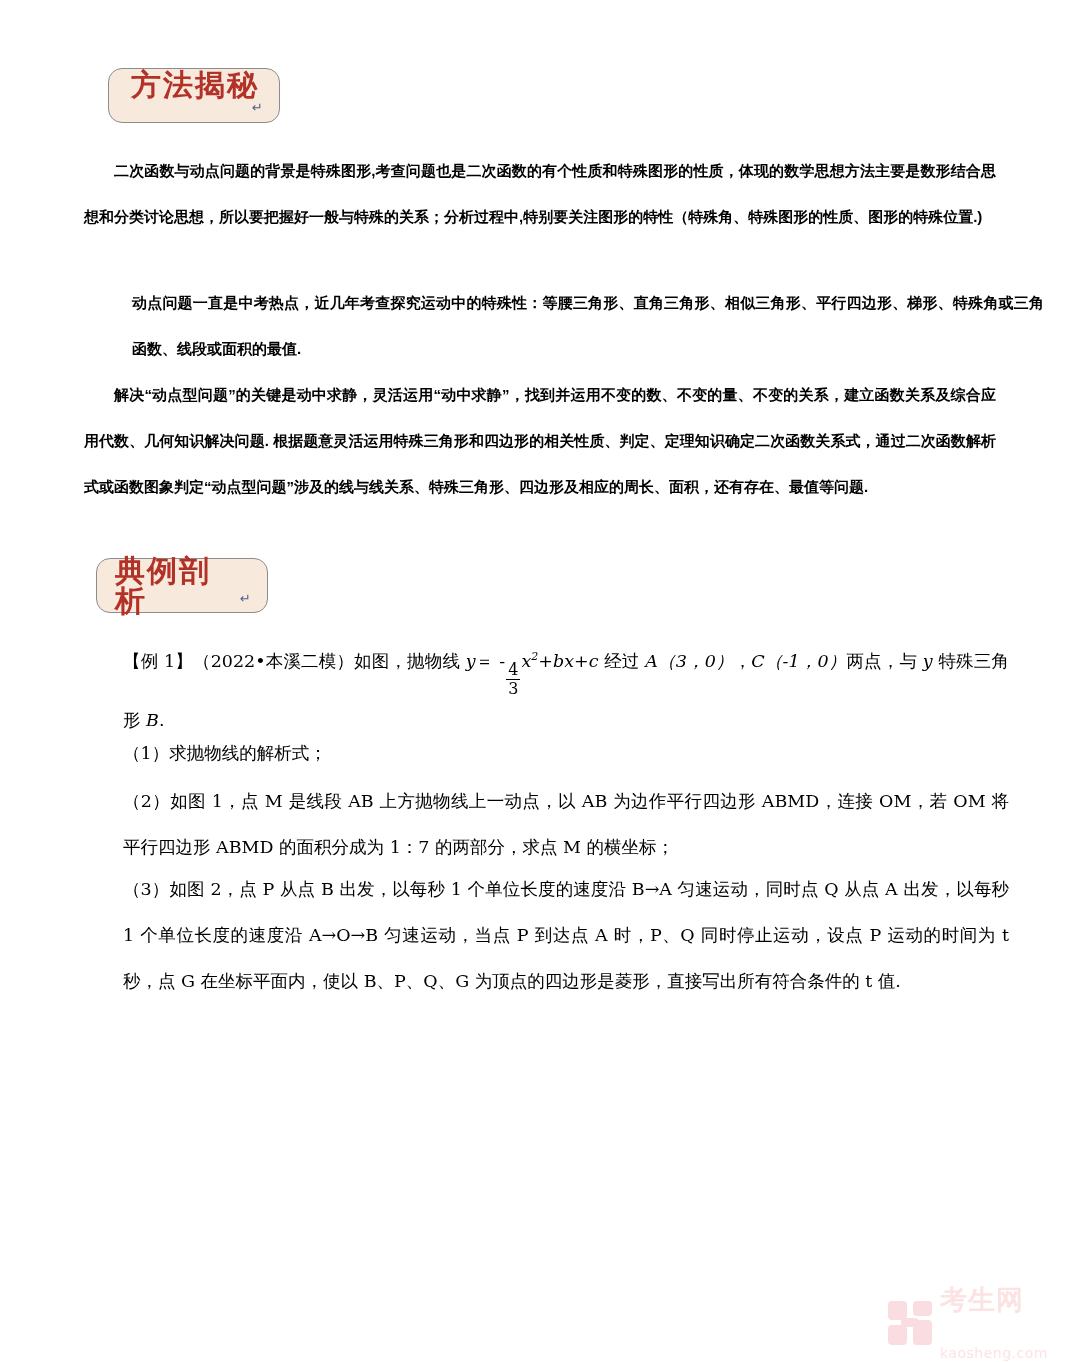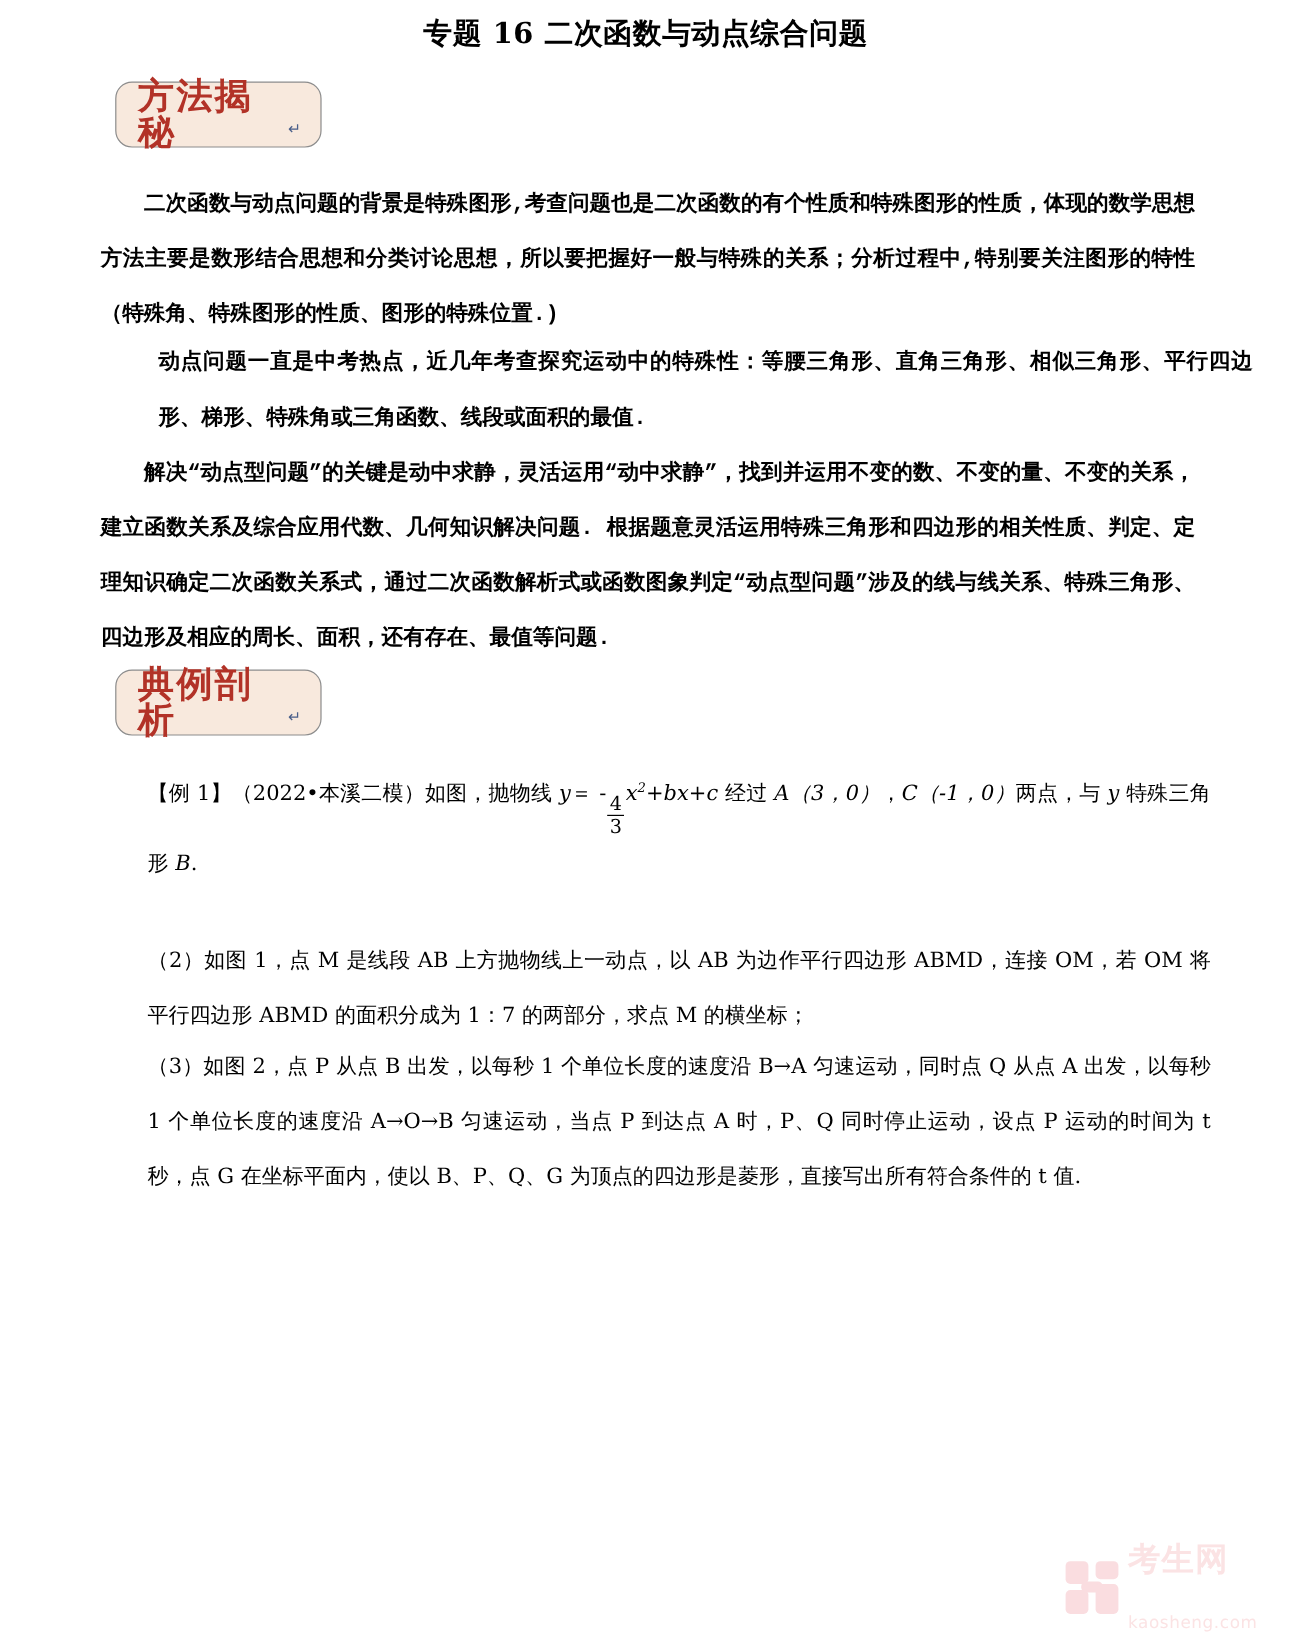--- a/index.html
+++ b/index.html
@@ -56,31 +56,31 @@
     letter-spacing: 2px;
     line-height: 1;
   }
   .badge-pilcrow {
     font-size: 13px;
     color: #4a5f8a;
     margin-left: 2px;
     align-self: flex-end;
     padding-bottom: 6px;
   }
-  #badge-method { left: 96px; top: 68px; width: 172px; height: 55px; }
+  #badge-method { left: 108px; top: 68px; width: 172px; height: 55px; flex-direction: column; }
   #badge-example { left: 96px; top: 558px; width: 172px; height: 55px; }
 
   
   .body-block {
     position: absolute;
     left: 84px;
     width: 912px;
-    font-family: Liberation Mono, monospace;
-    font-weight: bold;
-    font-size: 18px;
+    font-family: Liberation Sans, sans-serif;
+    font-weight: bold;
+    font-size: 15px;
     line-height: 46px;
     color: #000;
     text-align: justify;
     text-justify: inter-ideograph;
     letter-spacing: 0px;
   }
   .body-block p {
     margin: 0;
     white-space: pre-wrap;
   }
@@ -175,21 +175,20 @@
     color: #fbe3e4;
     letter-spacing: 0.5px;
     margin-top: 17px;
   }
 </style>
 </head>
 <body>
 
 <div class="page">
 
-  <div class="doc-title">专题 16 二次函数与动点综合问题</div>
 
   <div class="badge" id="badge-method">
     <span class="badge-text">方法揭秘</span>
     <span class="badge-pilcrow">↵</span>
   </div>
 
   <div class="body-block" id="para-1">
     <p class="indent2">二次函数与动点问题的背景是特殊图形,考查问题也是二次函数的有个性质和特殊图形的性质，体现的数学思想方法主要是数形结合思想和分类讨论思想，所以要把握好一般与特殊的关系；分析过程中,特别要关注图形的特性（特殊角、特殊图形的性质、图形的特殊位置.)</p>
   </div>
 
@@ -206,20 +205,23 @@
     <span class="badge-pilcrow">↵</span>
   </div>
 
   <div class="example-block" id="ex-lead">
     <p><span>【例 1】</span><span>（2022•本溪二模）</span><span>如图，抛物线 </span><span class="mi">y</span><span class="mn">＝</span>&nbsp;<span class="mn">-</span><span class="frac">
           <span class="num">4</span>
           <span class="den">3</span>
         </span><span class="mi">x</span><span class="sup">2</span><span class="mi">+bx+c</span><span> 经过 </span><span class="mi">A（3，0）</span><span>，</span><span class="mi">C（‐1，0）</span><span>两点，与 </span><span class="mi">y</span><span> 特殊三角形 </span><span class="mi">B</span><span>.</span></p>
   </div>
 
+  <div class="example-block" id="ex-q1">
+    <p>（1）求抛物线的解析式；</p>
+  </div>
 
   <div class="example-block" id="ex-q2">
     <p>（2）如图 1，点 M 是线段 AB 上方抛物线上一动点，以 AB 为边作平行四边形 ABMD，连接 OM，若 OM 将平行四边形 ABMD 的面积分成为 1：7 的两部分，求点 M 的横坐标；</p>
   </div>
 
   <div class="example-block" id="ex-q3">
     <p>（3）如图 2，点 P 从点 B 出发，以每秒 1 个单位长度的速度沿 B→A 匀速运动，同时点 Q 从点 A 出发，以每秒 1 个单位长度的速度沿 A→O→B 匀速运动，当点 P 到达点 A 时，P、Q 同时停止运动，设点 P 运动的时间为 t 秒，点 G 在坐标平面内，使以 B、P、Q、G 为顶点的四边形是菱形，直接写出所有符合条件的 t 值.</p>
   </div>
 
   <div class="watermark">

